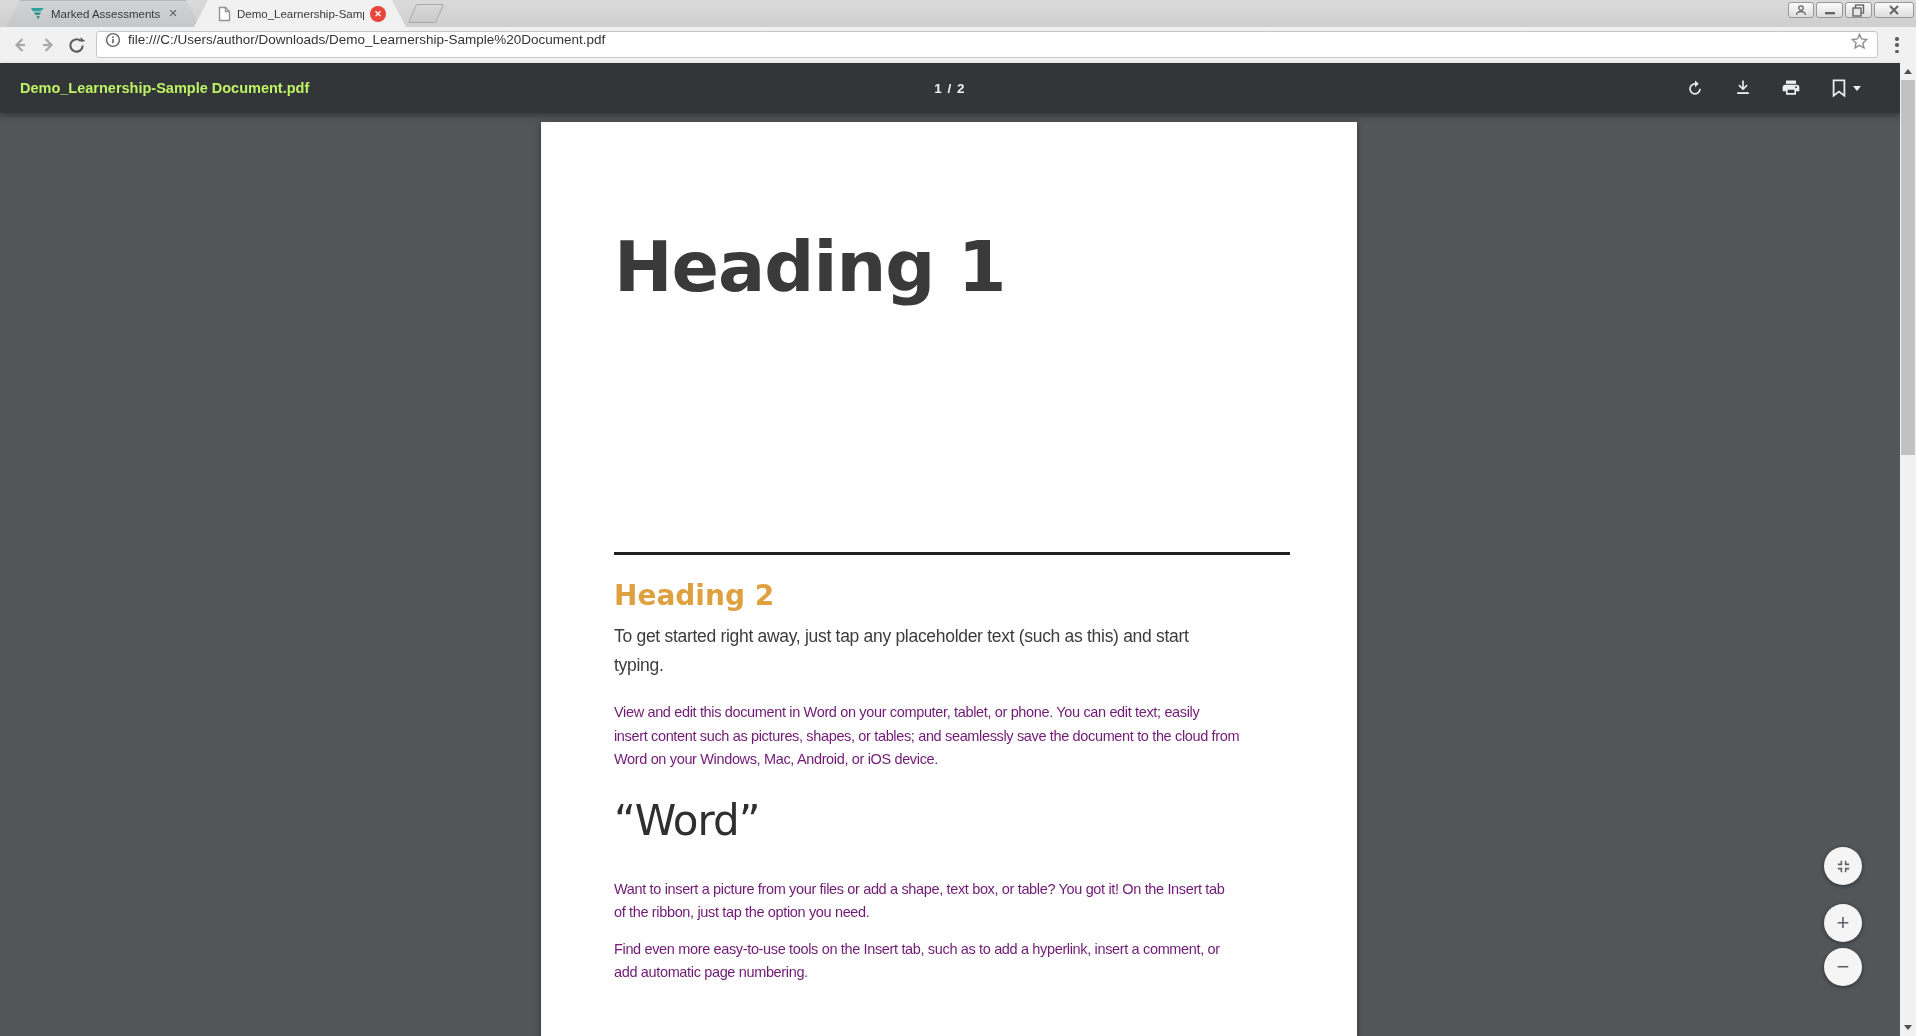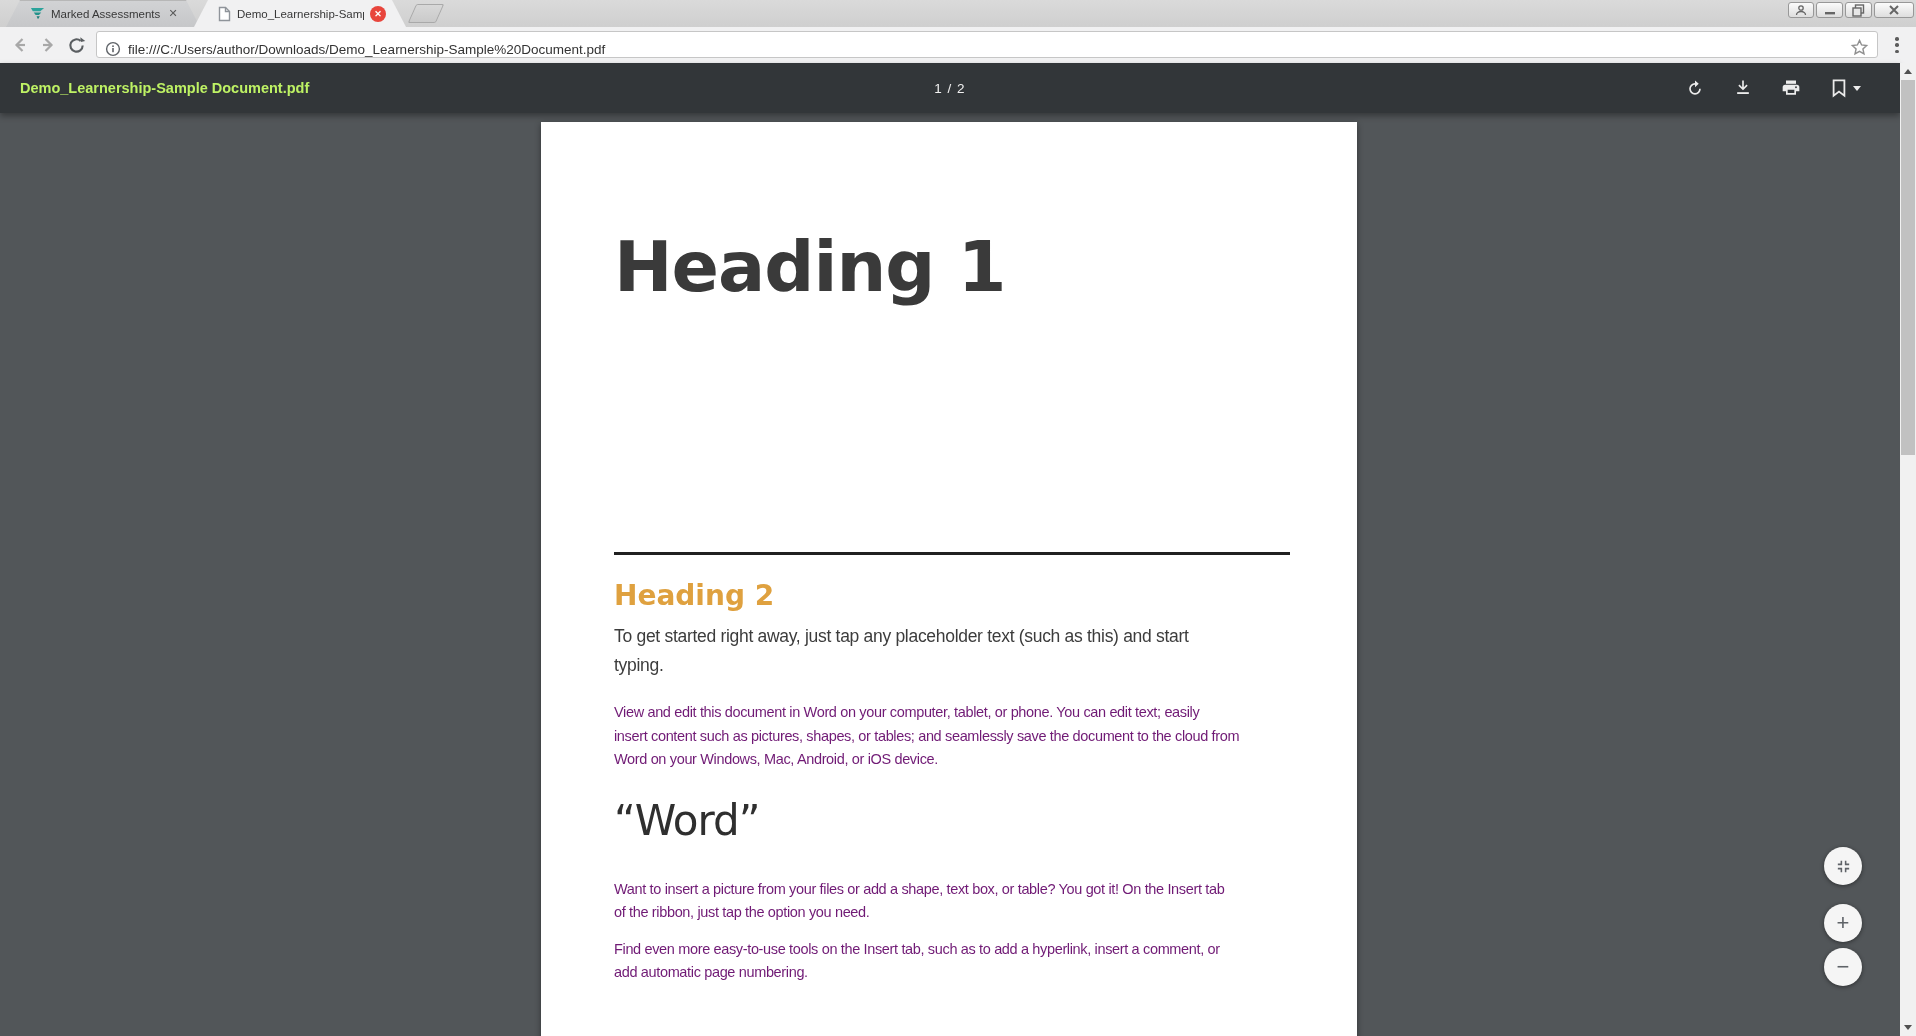--- a/index.html
+++ b/index.html
@@ -33,34 +33,34 @@
              align-items:center; justify-content:center; }
   .win-btn.profile { width:26px; }
   .win-btn.minimize, .win-btn.restore { width:27px; }
   .win-btn.close { width:40px; }
 
   
   .addressbar { position:absolute; left:0; top:27px; width:1916px; height:36px; background:#f1f1f2; }
   .nav-ico { position:absolute; top:6px; width:24px; height:24px; display:flex;
              align-items:center; justify-content:center; }
   .omnibox { position:absolute; left:96px; top:4px; width:1782px; height:27px; background:#ffffff;
-             border:1px solid #c6c6c6; border-radius:3px; display:flex; align-items:flex-end;
+             border:1px solid #c6c6c6; border-radius:3px; display:flex; align-items:flex-start;
              padding:0 8px; }
   .url-text { flex:1; font-size:13.5px; color:#333333; white-space:nowrap; overflow:hidden; margin-left:7px; }
   .menu-dots { position:absolute; left:1890px; top:9px; width:14px; height:18px;
                display:flex; flex-direction:column; justify-content:space-between;
                align-items:center; padding:1px 0; }
   .menu-dots span { width:3.5px; height:3.5px; border-radius:50%; background:#5c5c5c; }
 
   
   .pdf-toolbar { position:absolute; left:0; top:63px; width:1900px; height:50px; background:#323639;
                  box-shadow:0 3px 6px rgba(0,0,0,0.35); display:flex; align-items:center; z-index:3; }
   .pdf-filename { position:absolute; left:20px; font-size:14.5px; font-weight:bold; color:#bef264; }
   .pdf-pageno { position:absolute; left:50%; transform:translateX(-50%); font-size:13.5px;
-                font-weight:normal; color:#f1f1f1; letter-spacing:1px; }
+                font-weight:bold; color:#f1f1f1; letter-spacing:1px; }
   .pdf-actions { position:absolute; right:36px; display:flex; align-items:center; gap:26px; }
   .pdf-act-btn { width:22px; height:22px; display:flex; align-items:center; justify-content:center; }
   .pdf-act-btn.bookmark { width:36px; }
 
   
   .viewer { position:absolute; left:0; top:113px; width:1900px; height:923px; background:#525659;
             overflow:hidden;padding-left:29px; }
   .page { position:absolute; left:541px; top:9px; width:816px; height:1060px; background:#ffffff;
           box-shadow:0 2px 6px rgba(0,0,0,0.4); padding:110px 54px 0 73px; }
   .doc-h1 { font-family:"DejaVu Sans", sans-serif; font-size:70px; line-height:70px;

